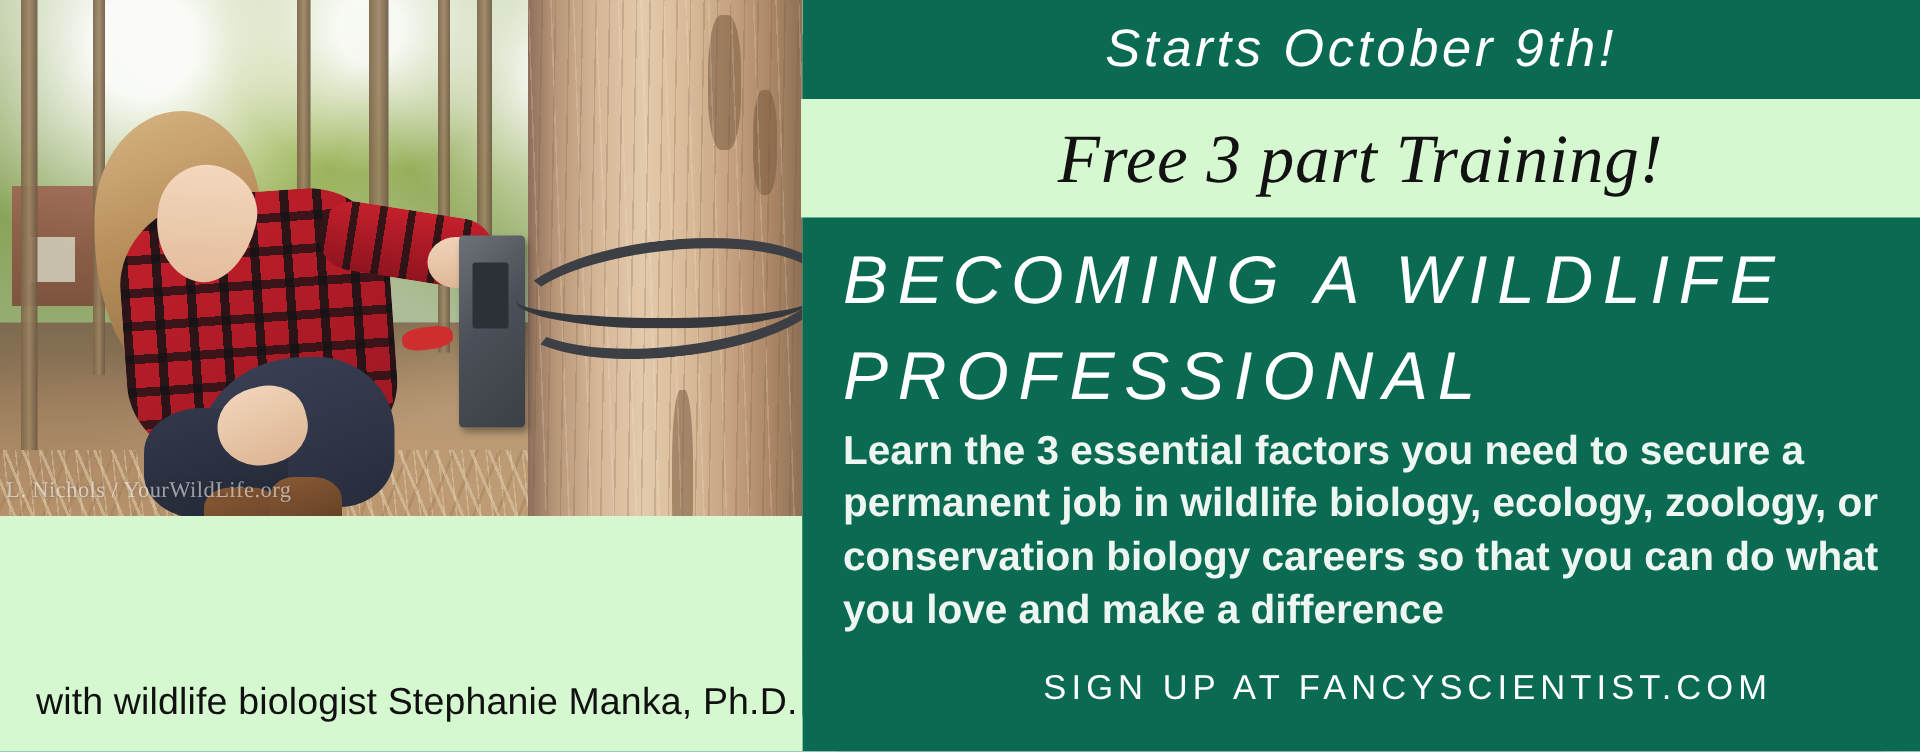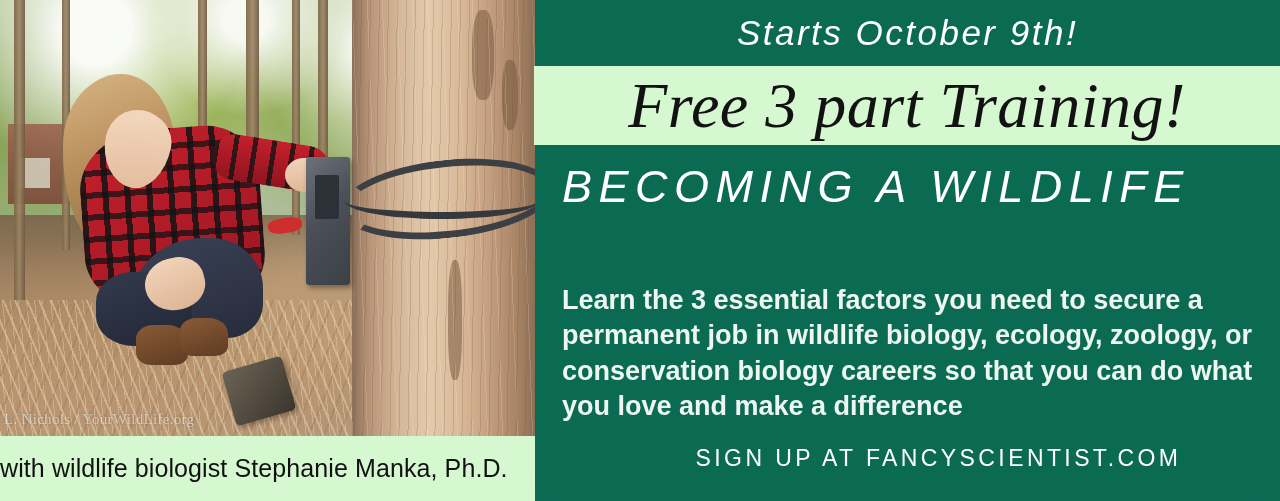--- a/index.html
+++ b/index.html
@@ -26,21 +26,21 @@
     width: 535px;
     height: 501px;
     background: #d6f8d0;
     overflow: hidden;
   }
   #photo {
     position: absolute;
     left: 0;
     top: 0;
     width: 535px;
-    height: 436px;
+    height: 344px;
     overflow: hidden;
     background: #b9a489;
   }
 
   
   .ph-sky {
     position: absolute;
     left: 0; top: 0; width: 535px; height: 250px;
     background:
       radial-gradient(circle at 18% 12%, rgba(255,255,255,0.95) 0 7%, rgba(255,255,255,0) 30%),
@@ -234,21 +234,21 @@
     position: absolute;
     left: 0;
     top: 436px;
     width: 535px;
     height: 65px;
     background: #d6f8d0;
     display: flex;
     align-items: center;
   }
   #caption-text {
-    padding-left: 0;
+    padding-left: 24px;
     font-size: 25px;
     color: #111111;
     letter-spacing: 0.1px;
     white-space: nowrap;
   }
 
   
   #right-column {
     position: absolute;
     left: 535px;
@@ -284,21 +284,21 @@
     width: 746px;
     height: 79px;
     background: #d6f8d0;
     display: flex;
     align-items: center;
     justify-content: center;
   }
   #free-text {
     font-family: "Liberation Serif", serif;
     font-style: italic;
-    font-size: 64px;
+    font-size: 46px;
     color: #121212;
     letter-spacing: 0.5px;
     white-space: nowrap;
     line-height: 1;
   }
 
   #headline {
     position: absolute;
     left: 27px;
     top: 155px;
@@ -396,20 +396,21 @@
     <div id="starts-bar">
       <div id="starts-text">Starts October 9th!</div>
     </div>
 
     <div id="free-band">
       <div id="free-text">Free 3 part Training!</div>
     </div>
 
     <div id="headline">
       <div>BECOMING A WILDLIFE</div>
+      <div>PROFESSIONAL</div>
     </div>
 
     <div id="body-copy">Learn the 3 essential factors you need to secure a permanent job in wildlife biology, ecology, zoology, or conservation biology careers so that you can do what you love and make a difference</div>
 
     <div id="signup-bar">
       <div id="signup-text">SIGN UP AT FANCYSCIENTIST.COM</div>
     </div>
 
   </div>
 </div>

